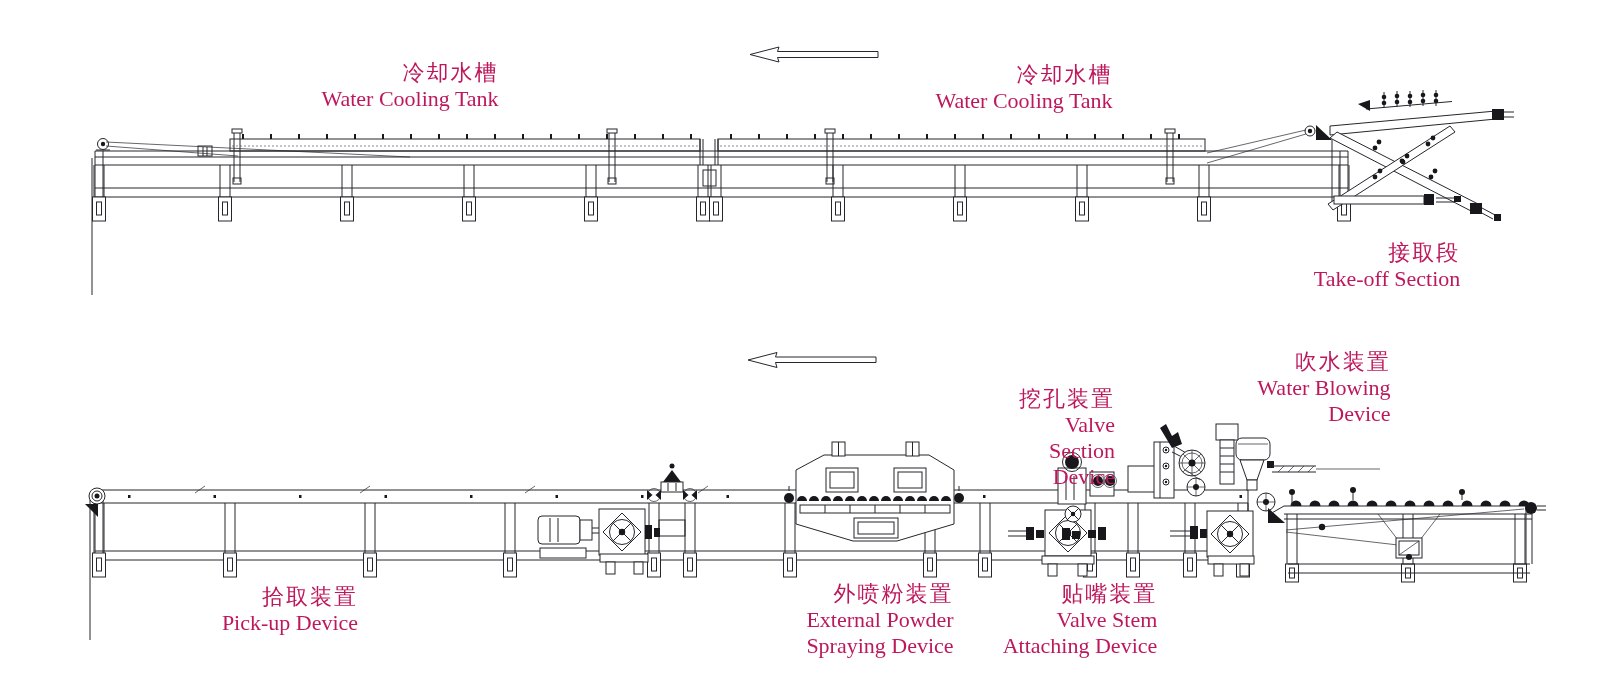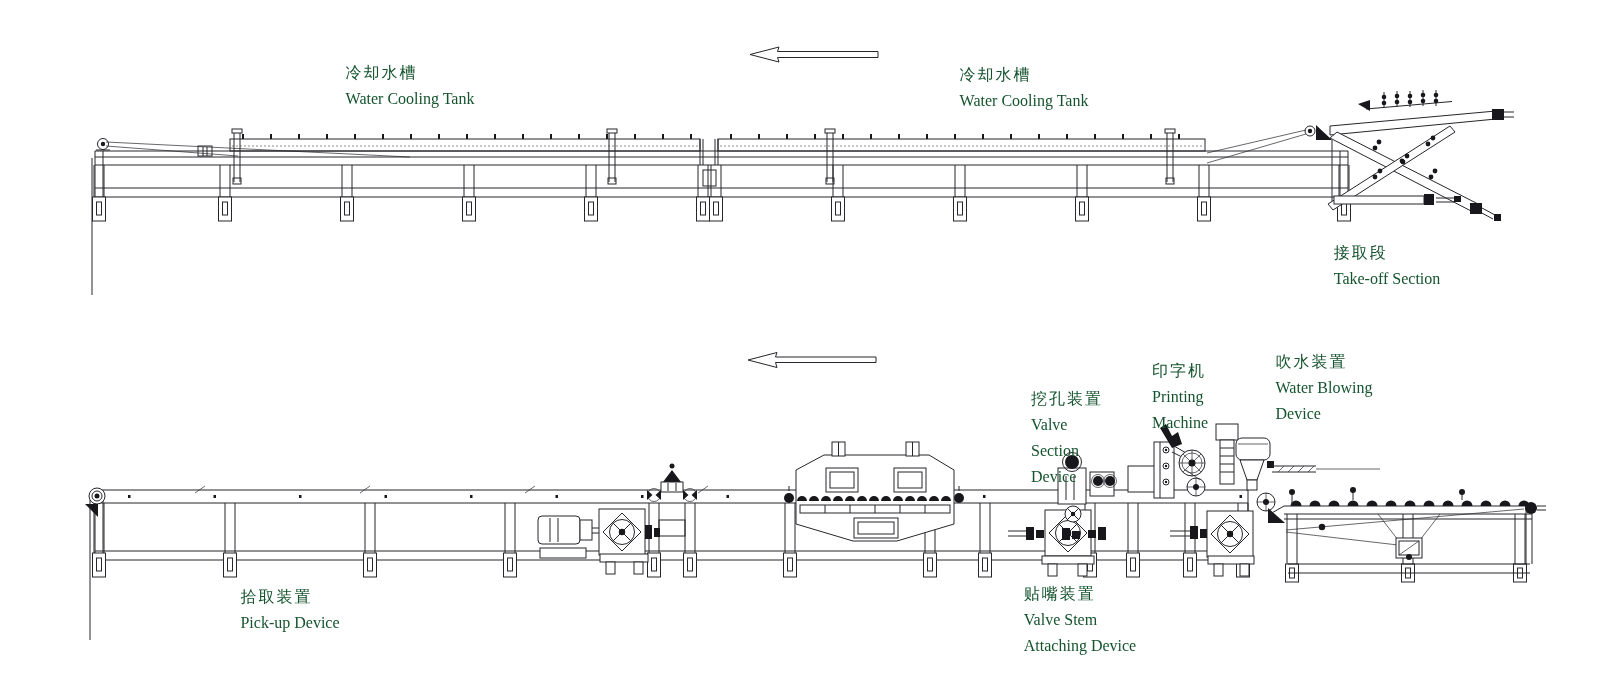--- a/index.html
+++ b/index.html
@@ -8,22 +8,22 @@
   #drawing{position:absolute;left:0;top:0;}
   
   .ln{stroke:#26262c;fill:none;stroke-width:1;}
   .thin{stroke:#26262c;fill:none;stroke-width:0.7;}
   .wht{fill:#ffffff;stroke:#26262c;stroke-width:1;}
   .blk{fill:#17171c;stroke:none;}
   .dots{stroke:#17171c;stroke-width:3;stroke-dasharray:2.5 83;fill:none;}
   .ticks{stroke:#17171c;stroke-width:5;stroke-dasharray:2 26;fill:none;}
   .tex{stroke:#8a8a90;stroke-width:1;stroke-dasharray:2 2;fill:none;}
   
-  .lbl{position:absolute;transform:translateX(-50%);text-align:left;white-space:nowrap;
-       color:#14532d;font-size:16px;line-height:26px;}
+  .lbl{position:absolute;transform:translateX(-50%);text-align:right;white-space:nowrap;
+       color:#be185d;font-size:22px;line-height:26px;}
   .lbl .zh{letter-spacing:2px;}
 </style>
 </head>
 <body>
 
 <div id="canvas">
 
 <svg id="drawing" width="1617" height="684" viewBox="0 0 1617 684">
   <defs>
     <symbol id="legT" overflow="visible">
@@ -467,39 +467,39 @@
     <div class="zh">拾取装置</div>
     <div class="en">Pick-up Device</div>
   </div>
 
   <div class="lbl" style="left:1387px;top:240px">
     <div class="zh">接取段</div>
     <div class="en">Take-off Section</div>
   </div>
 
 
+  <div class="lbl" style="left:880px;top:581px">
+    <div class="zh">外喷粉装置</div>
+    <div class="en">External Powder</div>
+    <div class="en">Spraying Device</div>
+  </div>
 
   <div class="lbl" style="left:1080px;top:581px">
     <div class="zh">贴嘴装置</div>
     <div class="en">Valve Stem</div>
     <div class="en">Attaching Device</div>
   </div>
 
   <div class="lbl" style="left:1067px;top:386px">
     <div class="zh">挖孔装置</div>
     <div class="en">Valve</div>
     <div class="en">Section</div>
     <div class="en">Device</div>
   </div>
 
-  <div class="lbl" style="left:1180px;top:358px">
-    <div class="zh">印字机</div>
-    <div class="en">Printing</div>
-    <div class="en">Machine</div>
-  </div>
 
   <div class="lbl" style="left:1324px;top:349px">
     <div class="zh">吹水装置</div>
     <div class="en">Water Blowing</div>
     <div class="en">Device</div>
   </div>
 
 </div>
 
 </body></html>

